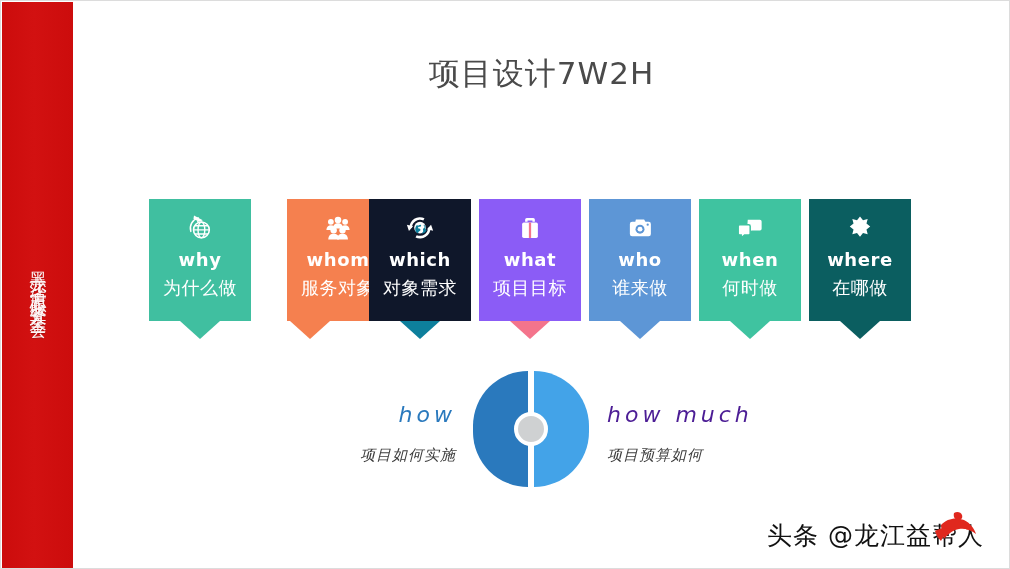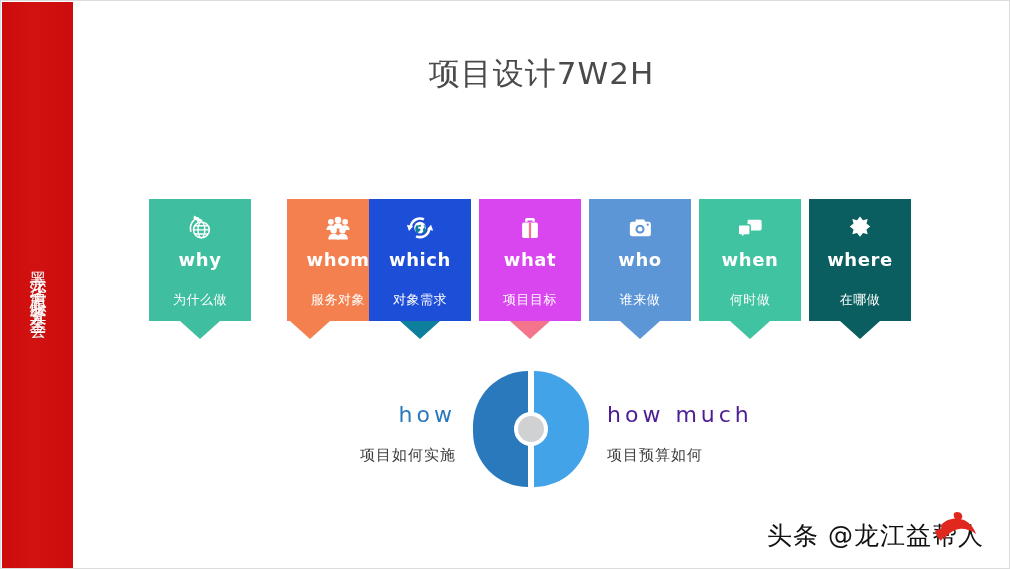--- a/index.html
+++ b/index.html
@@ -50,35 +50,35 @@
   }
   .card-icon{
     margin-top:14px;height:30px;display:flex;align-items:center;justify-content:center;
   }
   .card-icon svg{display:block;}
   .card-en{
     margin-top:8px;color:#ffffff;font-size:18px;letter-spacing:.6px;
     font-family:"DejaVu Sans",sans-serif;font-weight:700;line-height:1;
   }
   .card-cn{
-    margin-top:24px;color:#ffffff;font-size:13px;letter-spacing:.5px;
-    font-family:Liberation Sans, sans-serif;line-height:1;
+    margin-top:11px;color:#ffffff;font-size:18px;letter-spacing:.5px;
+    font-family:Liberation Mono, monospace;line-height:1;
   }
 
   
   #pie-wrap{position:absolute;left:472px;top:370px;width:116px;height:116px;}
   .pie-half{position:absolute;top:0;width:55px;height:116px;}
   .pie-left{left:0;border-radius:58px 0 0 58px;}
   .pie-right{right:0;border-radius:0 58px 58px 0;}
   #pie-hub{
     position:absolute;left:41px;top:41px;width:34px;height:34px;border-radius:50%;
     background:#cfd1d2;border:4px solid #ffffff;box-sizing:border-box;
   }
 
-  .how-block{position:absolute;}
+  .how-block{position:absolute;font-style:italic;}
   #how-left{left:250px;top:402px;width:205px;text-align:right;}
   #how-right{left:606px;top:402px;width:240px;text-align:left;}
   .how-en{
     font-size:22px;letter-spacing:4px;font-family:"DejaVu Sans",sans-serif;
     line-height:1.1;font-weight:400;
   }
   .how-cn{
     margin-top:20px;color:#3c3c3c;font-size:15px;letter-spacing:1px;
     font-family:"DejaVu Sans",sans-serif;line-height:1.1;
   }
@@ -143,41 +143,41 @@
                 <path d="M15.0 28.2 C15.0 23.8 17.6 22.0 20.8 22.0 C24 22.0 26.6 23.8 26.6 28.2 Z"></path>
               </g>
             </svg>
           </div>
           <div class="card-en">whom</div>
           <div class="card-cn">服务对象</div>
         </div>
         <div class="card-arrow"></div>
       </div>
       <div class="card" style="left: 220px; color: rgb(13, 127, 156);">
-        <div class="card-body" style="background: #1d4ed8; align-items: center;">
+        <div class="card-body" style="background: #0f172a; align-items: center;">
           <div class="card-icon">
             <svg width="30" height="30" viewBox="0 0 32 32">
               <g fill="#ffffff">
                 <circle cx="16" cy="15.6" r="6.2"></circle>
                 <path d="M12.2 13.2 c1.1-.5 1.6.4 2.4.2 .7-.2 1.4-1.2 2.3-.6 .7.5 .2 1.5-.5 1.8 -.9.4-1.7-.2-2.3.5 -.5.6 .2 1.4 1 1.5 1 .1 1.6 1 1.3 1.9 -.3.9-1.5 1.1-2.1 1.9 -.4.5-.3 1.2-.9 1.3 -1.6-1-2.6-2.9-2.5-4.9 .1-1.5 .6-2.7 1.3-3.6z" fill="#0d7f9c"></path>
                 <path d="M20 12.6 c1.1.4 2 1.5 2 2.4 0 .6-.7 1-.5 1.7 .2.8 1.2 1 1.6 1.8 -1 2.1-3.1 3.5-5.3 3.5 .4-.9 1.4-1.5 1.6-2.5 .2-1-.6-1.8 0-2.7 .5-.8 1.6-.9 1.5-1.9 -.1-.9-1.3-1.1-.9-2.3z" fill="#0d7f9c"></path>
                 <path d="M4.6 15.8 A11.4 11.4 0 0 1 20.8 5.5 l-1.3 2.5 A8.6 8.6 0 0 0 7.4 16 Z"></path>
                 <path d="M2.0 12.6 L8.6 14.2 L4.2 19.1 Z"></path>
                 <path d="M27.4 15.8 A11.4 11.4 0 0 1 11.2 26.1 l1.3-2.5 A8.6 8.6 0 0 0 24.6 15.6 Z"></path>
                 <path d="M30.0 19.0 L23.4 17.4 L27.8 12.5 Z"></path>
               </g>
             </svg>
           </div>
           <div class="card-en">which</div>
           <div class="card-cn">对象需求</div>
         </div>
         <div class="card-arrow"></div>
       </div>
       <div class="card" style="left: 330px; color: rgb(244, 116, 140);">
-        <div class="card-body" style="background: #d946ef;">
+        <div class="card-body" style="background: #8b5cf6;">
           <div class="card-icon">
             <svg width="30" height="30" viewBox="0 0 32 32">
               <g fill="#ffffff">
                 <path d="M12.6 5.4 h6.8 a1.8 1.8 0 0 1 1.8 1.8 v2.0 h-2.6 v-1.2 h-5.2 v1.2 h-2.6 v-2.0 a1.8 1.8 0 0 1 1.8 -1.8 z"></path>
                 <rect x="7.6" y="10.2" width="16.8" height="16.4" rx="1.8"></rect>
                 <rect x="14.8" y="10.2" width="2.4" height="16.4" fill="#f4748c"></rect>
               </g>
             </svg>
           </div>
           <div class="card-en">what</div>

